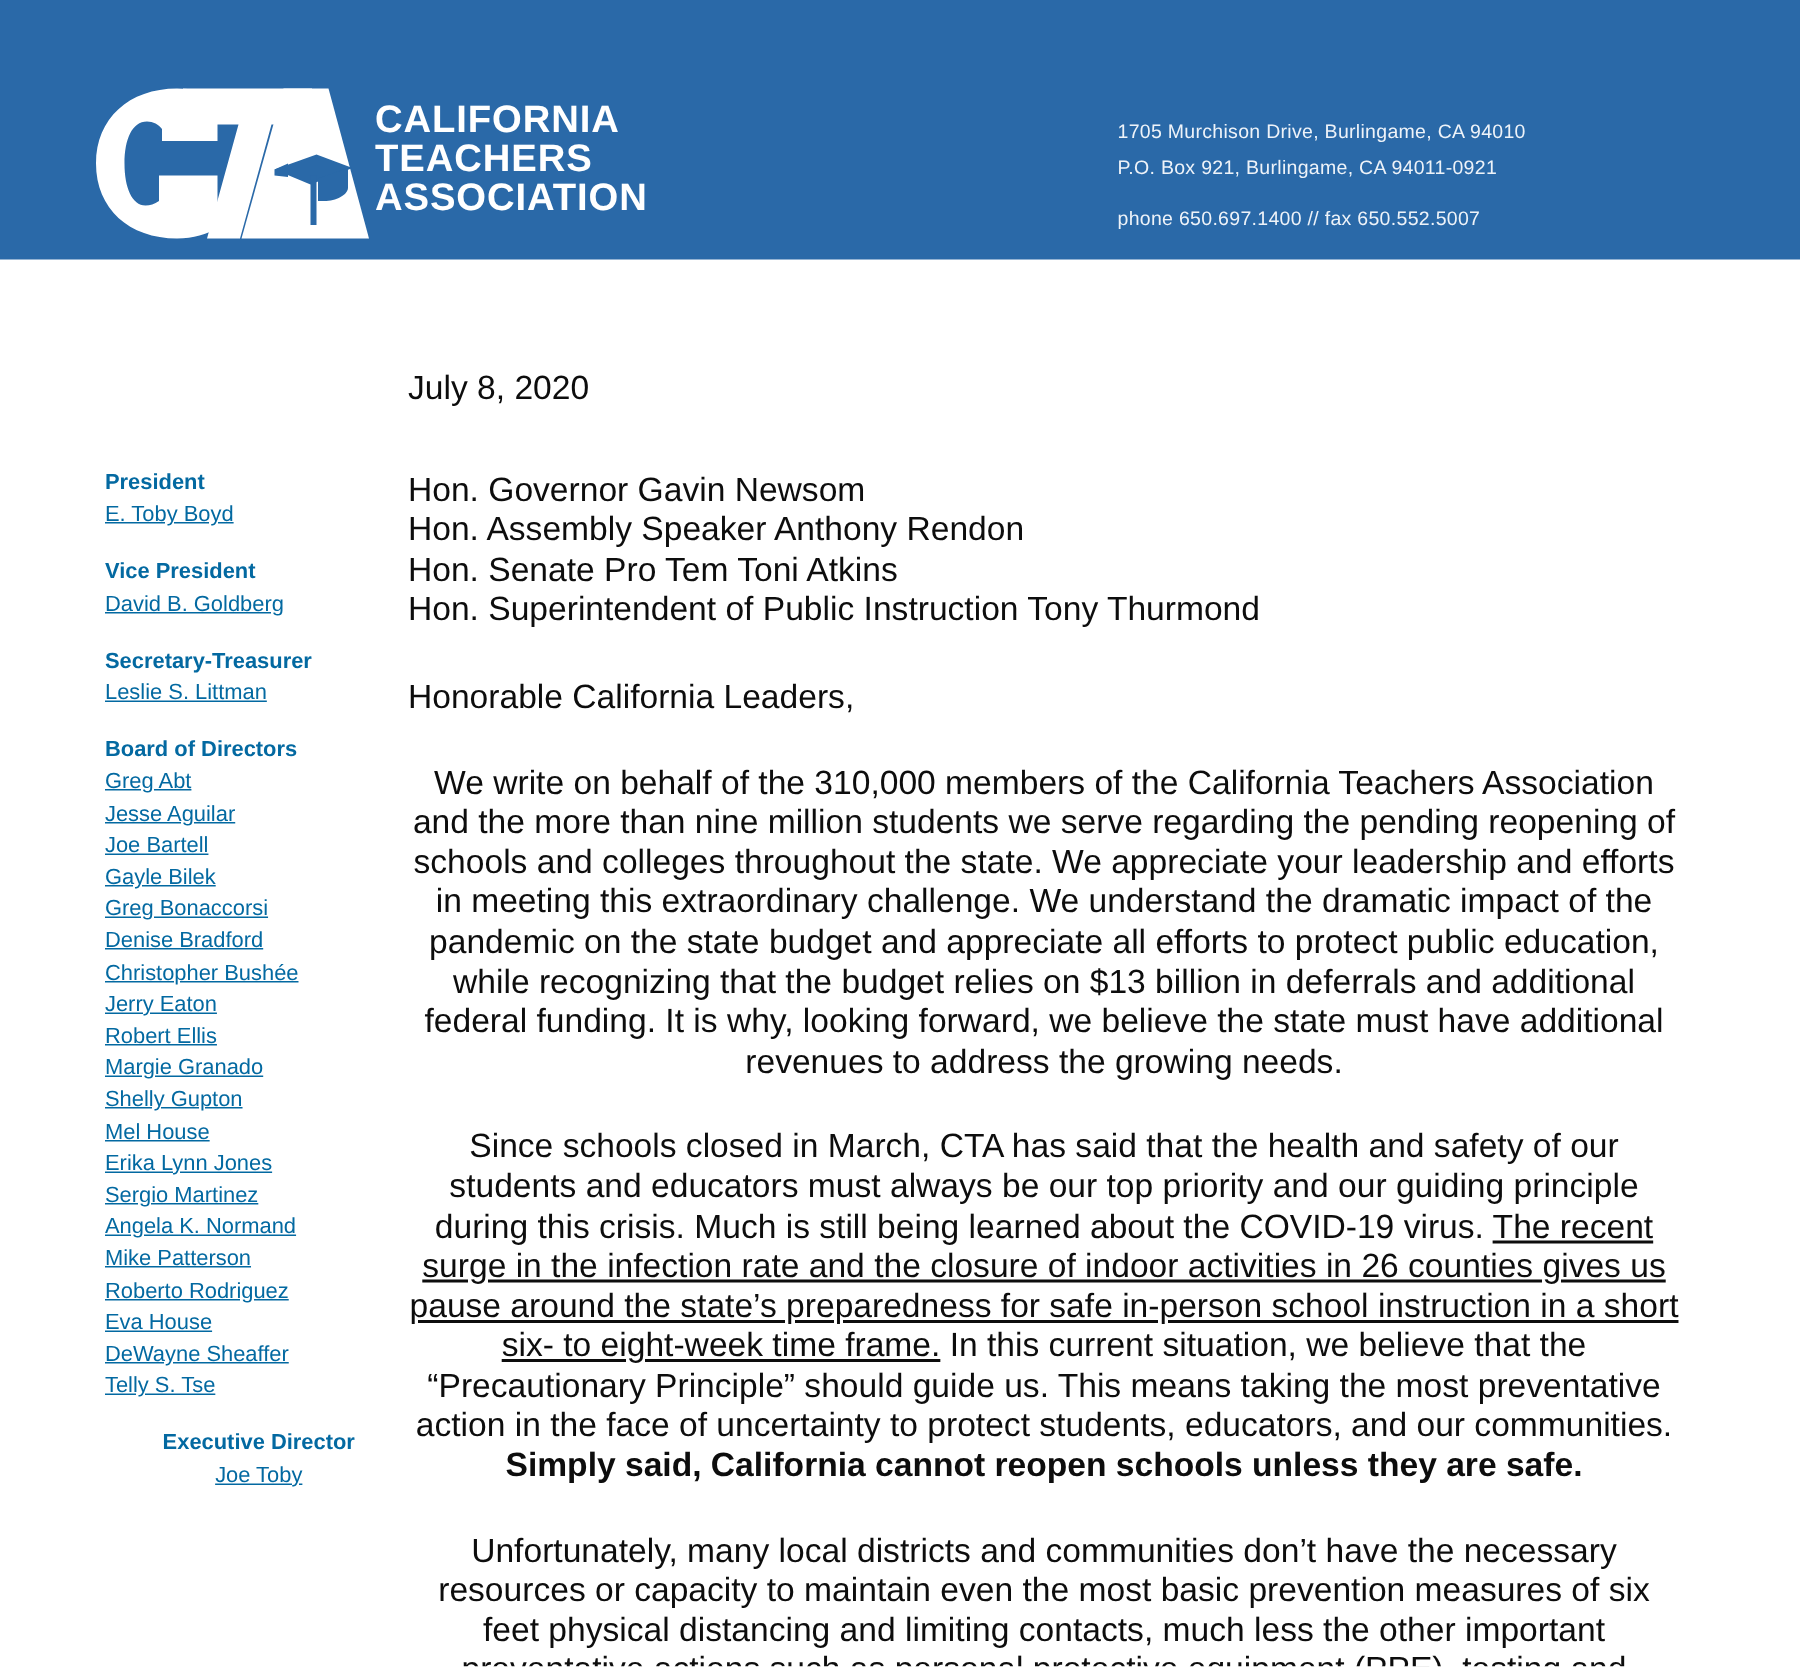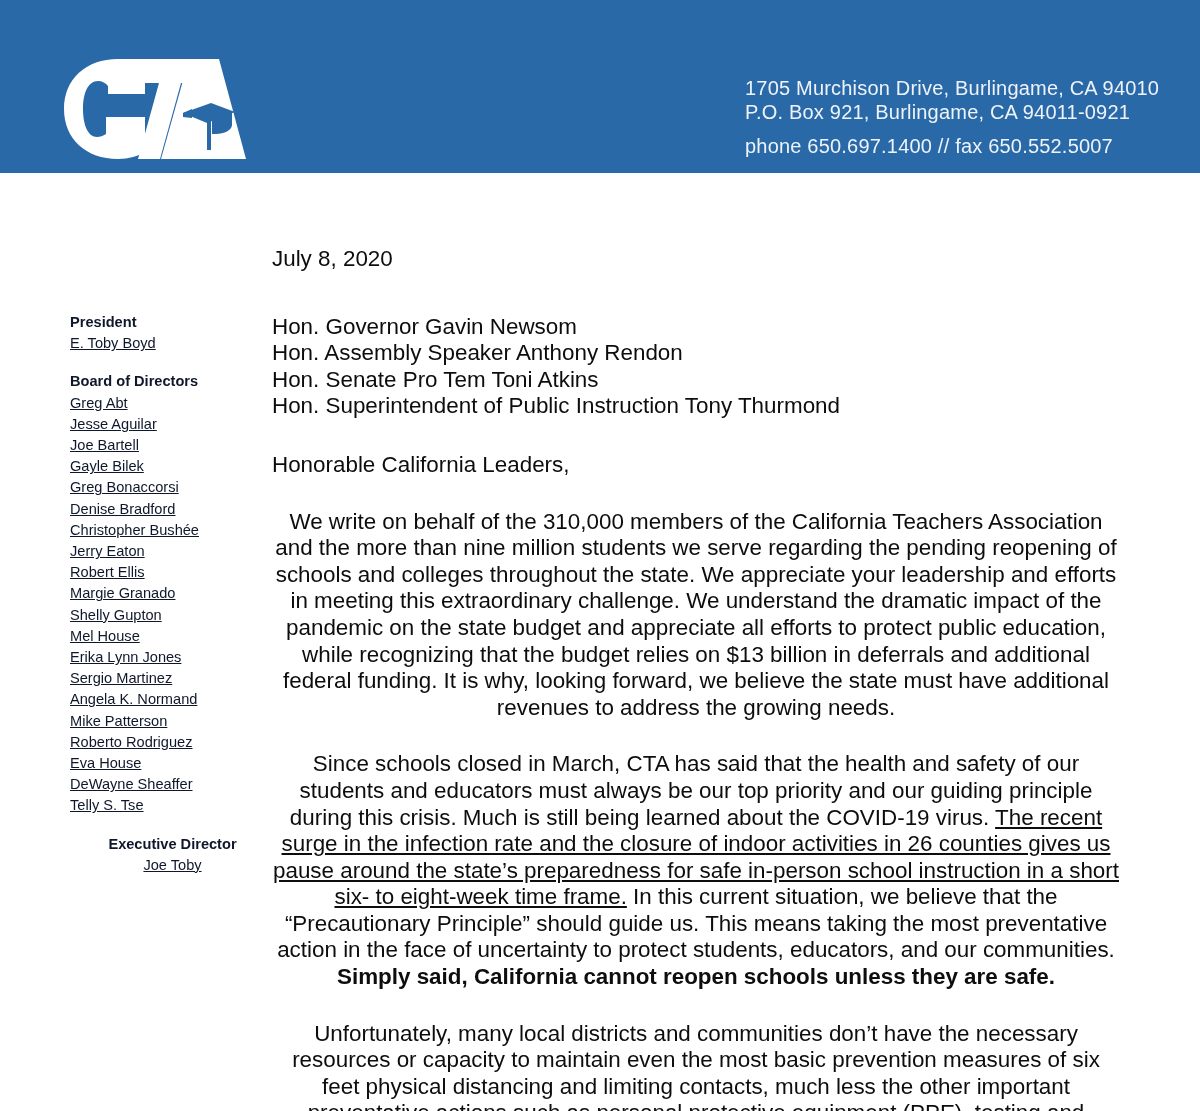--- a/index.html
+++ b/index.html
@@ -60,37 +60,37 @@
   }
   .wordmark div { white-space: nowrap; }
 
   
   .contact {
     position: absolute;
     left: 745px;
     top: 76px;
     color: #eef3f9;
     font-family: "Liberation Sans", sans-serif;
-    font-size: 20px;
+    font-size: 13px;
     line-height: 24px;
     letter-spacing: 0.2px;
   }
   .contact .addr { white-space: nowrap; }
   .contact .phone {
     margin-top: 10px;
     white-space: nowrap;
   }
 
   
   .sidebar {
     position: absolute;
     left: 70px;
     top: 312px;
     width: 205px;
-    color: #0f172a;
+    color: #0369a1;
     font-family: "Liberation Sans", sans-serif;
     font-size: 14.6px;
     line-height: 21.2px;
   }
   .sb-group { margin-bottom: 17px; }
   .sb-group:last-child { margin-bottom: 0; text-align: center; }
   .sb-heading {
     font-weight: bold;
     font-size: 14.6px;
     line-height: 21.2px;
@@ -143,38 +143,51 @@
 
           <path fill="#ffffff" d="M133 2 L163 2 L190 102 L105 102 Z"></path>
 
           <path fill="#2a69a8" d="M127 56 L155 46 L179 55 L151 66 Z"></path>
           <path fill="#2a69a8" d="M156 62 L176 55 L176 68 C176 73 168 77 160 77 L156 77 Z"></path>
           <rect fill="#2a69a8" x="151" y="60" width="4" height="33"></rect>
           <path fill="#2a69a8" d="M127 56 L136 52 L136 61 L127 60 Z"></path>
         </svg>
       </div>
 
+      <div class="wordmark">
+        <div>CALIFORNIA</div>
+        <div>TEACHERS</div>
+        <div>ASSOCIATION</div>
+      </div>
 
       <div class="contact">
         <div class="addr">1705 Murchison Drive, Burlingame, CA  94010</div>
         <div class="addr">P.O. Box 921, Burlingame, CA  94011-0921</div>
         <div class="phone">phone  650.697.1400 // fax  650.552.5007</div>
       </div>
 
     </div>
   </div>
 
   <div class="sidebar">
 
     <div class="sb-group">
       <div class="sb-heading">President</div>
       <div class="sb-name">E. Toby Boyd</div>
     </div>
 
-
+    <div class="sb-group">
+      <div class="sb-heading">Vice President</div>
+      <div class="sb-name">David B. Goldberg</div>
+    </div>
+
+    <div class="sb-group">
+      <div class="sb-heading">Secretary-Treasurer</div>
+      <div class="sb-name">Leslie S. Littman</div>
+    </div>
 
     <div class="sb-group">
       <div class="sb-heading">Board of Directors</div>
       <div class="sb-list">
         <div class="sb-name">Greg Abt</div>
         <div class="sb-name">Jesse Aguilar</div>
         <div class="sb-name">Joe Bartell</div>
         <div class="sb-name">Gayle Bilek</div>
         <div class="sb-name">Greg Bonaccorsi</div>
         <div class="sb-name">Denise Bradford</div>

